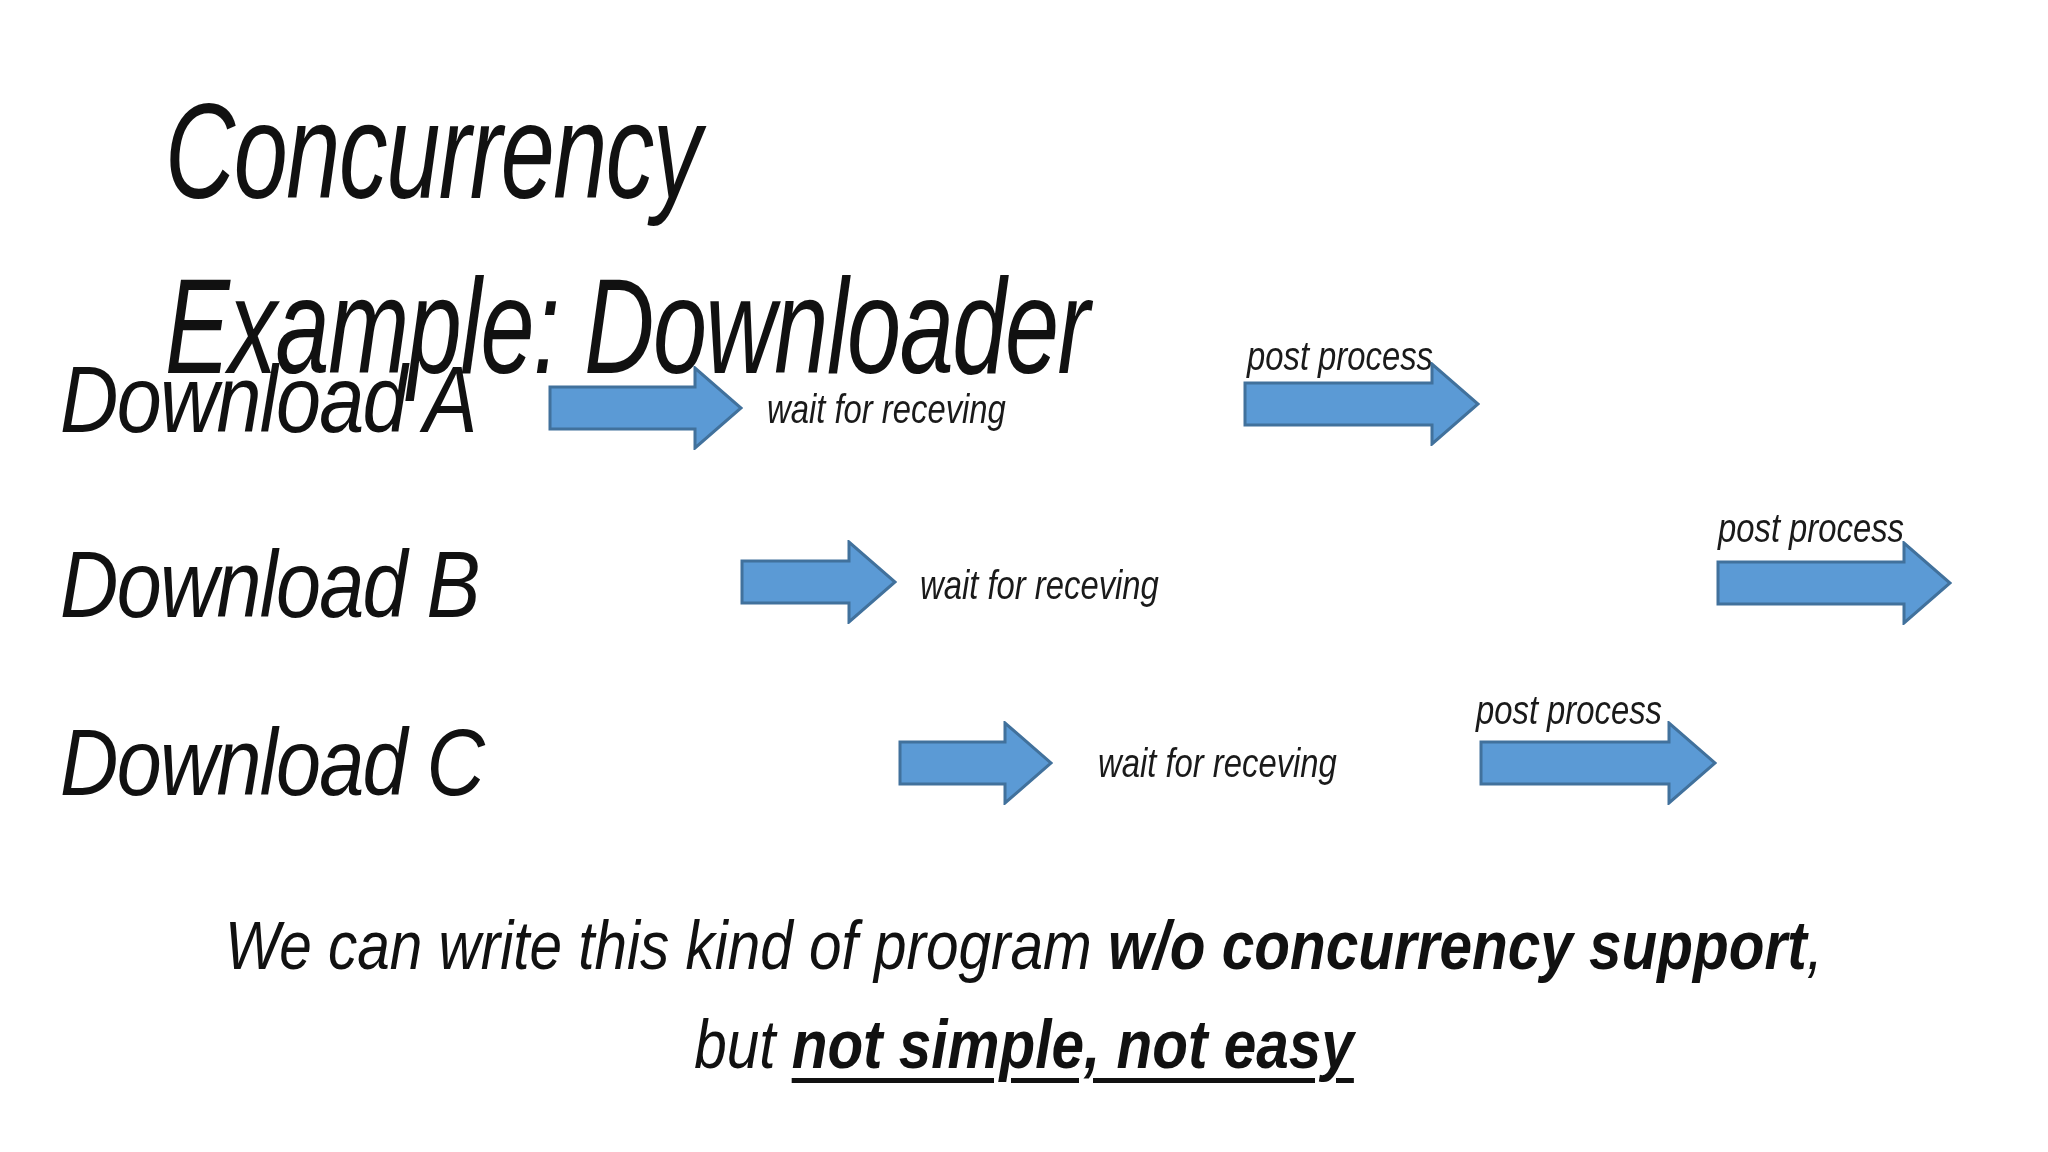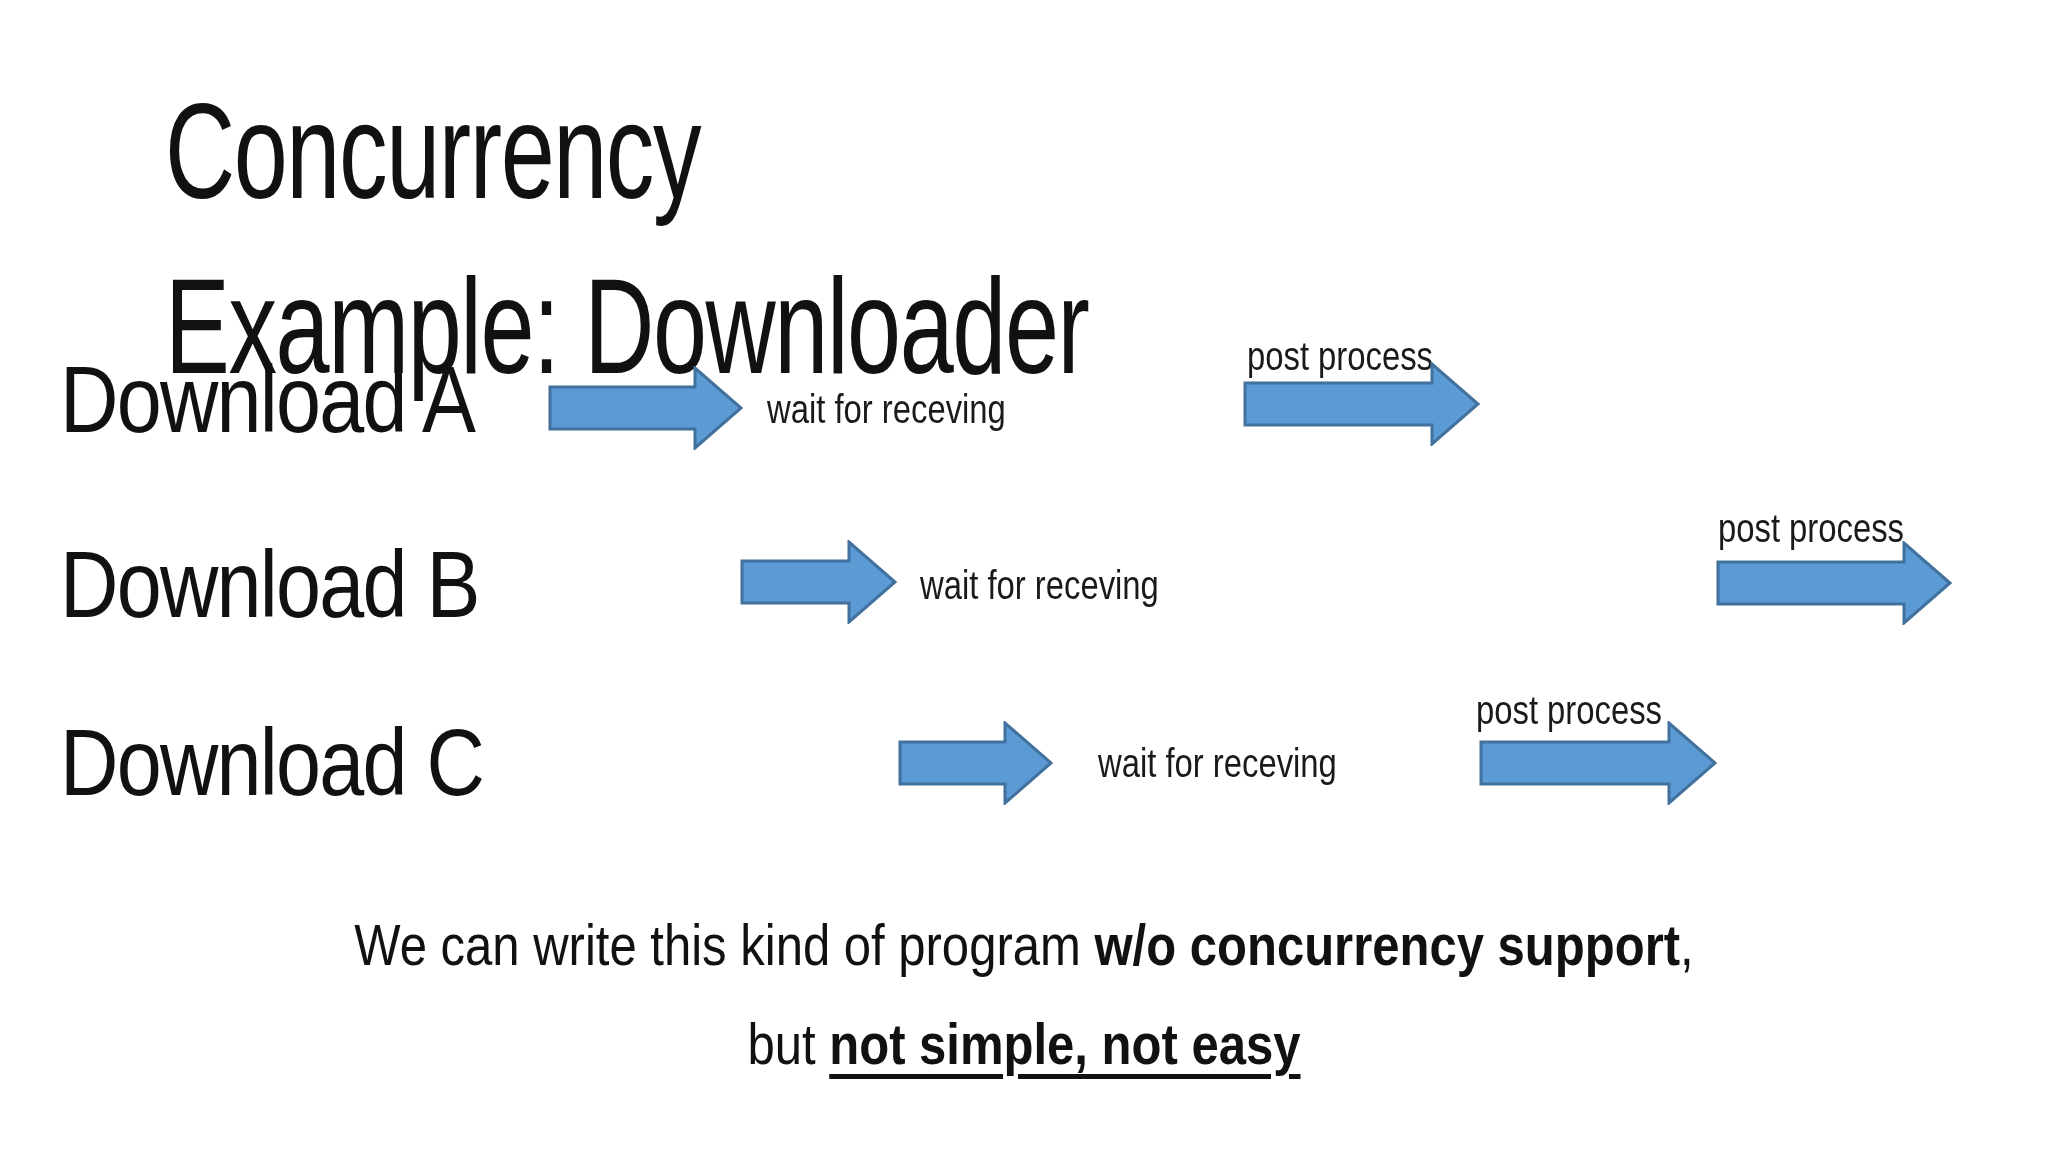--- a/index.html
+++ b/index.html
@@ -1,29 +1,29 @@
 <!DOCTYPE html>
 <html><head>
 <meta charset="utf-8">
 <style>
   html,body{margin:0;padding:0;background:#fff;}
   body{width:2048px;height:1152px;overflow:hidden;
        font-family:"Liberation Sans","DejaVu Sans",sans-serif;color:#1a1a1a;}
-  .slide{position:relative;width:2048px;height:1152px;background:#ffffff;}
+  .slide{position:relative;width:2048px;height:1152px;background:#ffffff;font-style:italic;}
   .title{position:absolute;left:165px;top:64px;font-size:135px;font-weight:300;
          line-height:175px;letter-spacing:-2px;color:#111;
          transform:scaleX(0.72);transform-origin:0 0;white-space:nowrap;}
   .dl-label{position:absolute;left:60px;font-size:94px;font-weight:400;line-height:112px;
             letter-spacing:-2px;color:#111;transform:scaleX(0.86);transform-origin:0 0;
             white-space:nowrap;}
   .small-label{position:absolute;font-size:40px;line-height:48px;color:#1a1a1a;
                transform:scaleX(0.82);transform-origin:0 0;white-space:nowrap;}
   .arrow{position:absolute;display:block;}
   .footer{position:absolute;left:0;top:896px;width:2048px;text-align:center;
-          font-size:57px;line-height:99px;color:#111;}
+          font-size:68px;line-height:99px;color:#111;}
   .footer-inner{transform:scaleX(0.86);transform-origin:50% 0;white-space:nowrap;}
   .footer b{font-weight:700;}
   .u{text-decoration:underline;text-decoration-thickness:5px;text-underline-offset:10px;}
 </style>
 </head>
 <body>
 
 <div class="slide">
 
   <div class="title">

